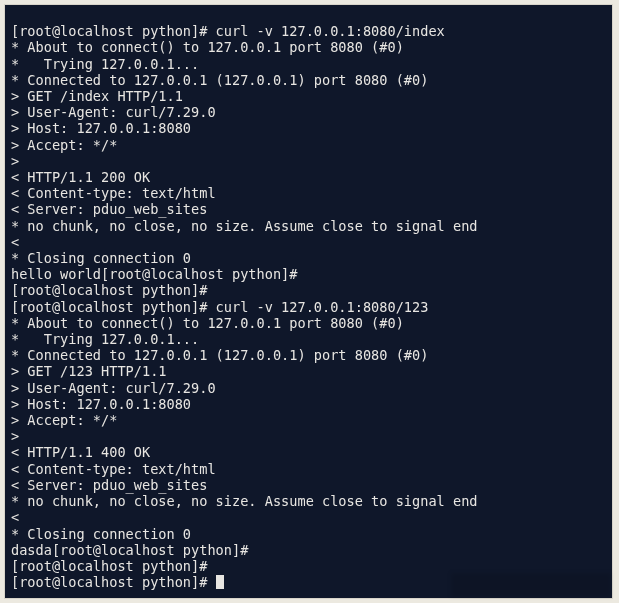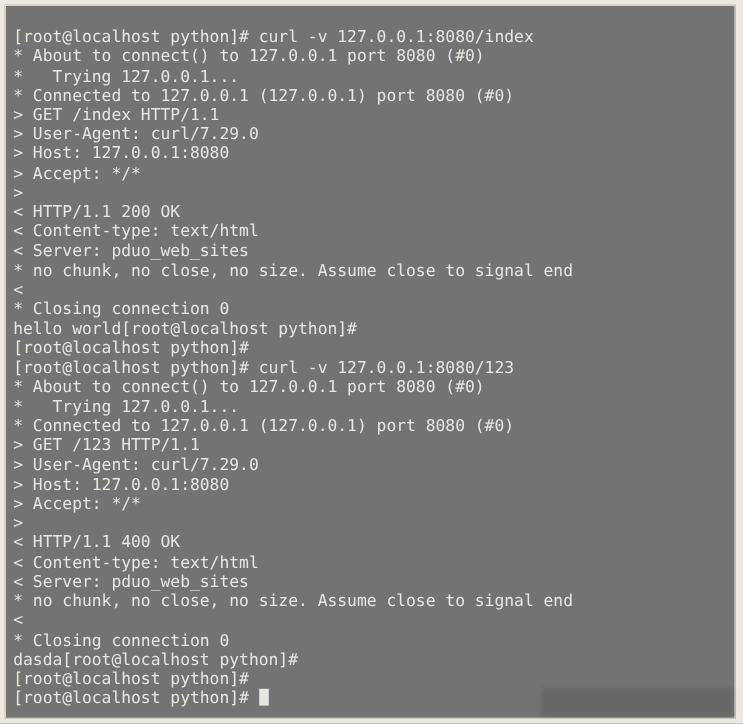--- a/index.html
+++ b/index.html
@@ -14,21 +14,21 @@
     box-sizing: border-box;
     width: 619px;
     height: 603px;
     padding: 4px 6px 4px 4px;
     background: #ece9e0;
   }
   .terminal {
     box-sizing: border-box;
     width: 100%;
     height: 100%;
-    background: #737373;
+    background: #0f172a;
     border: 1px solid #d8d4ca;
     color: #e8e6e2;
     font-family: "DejaVu Sans Mono", "Menlo", "Consolas", monospace;
     font-size: 13.6px;
     line-height: 16.2px;
     padding: 2px 6px 4px 6px;
     white-space: pre;
     overflow: hidden;
   }
   .line { white-space: pre; }

